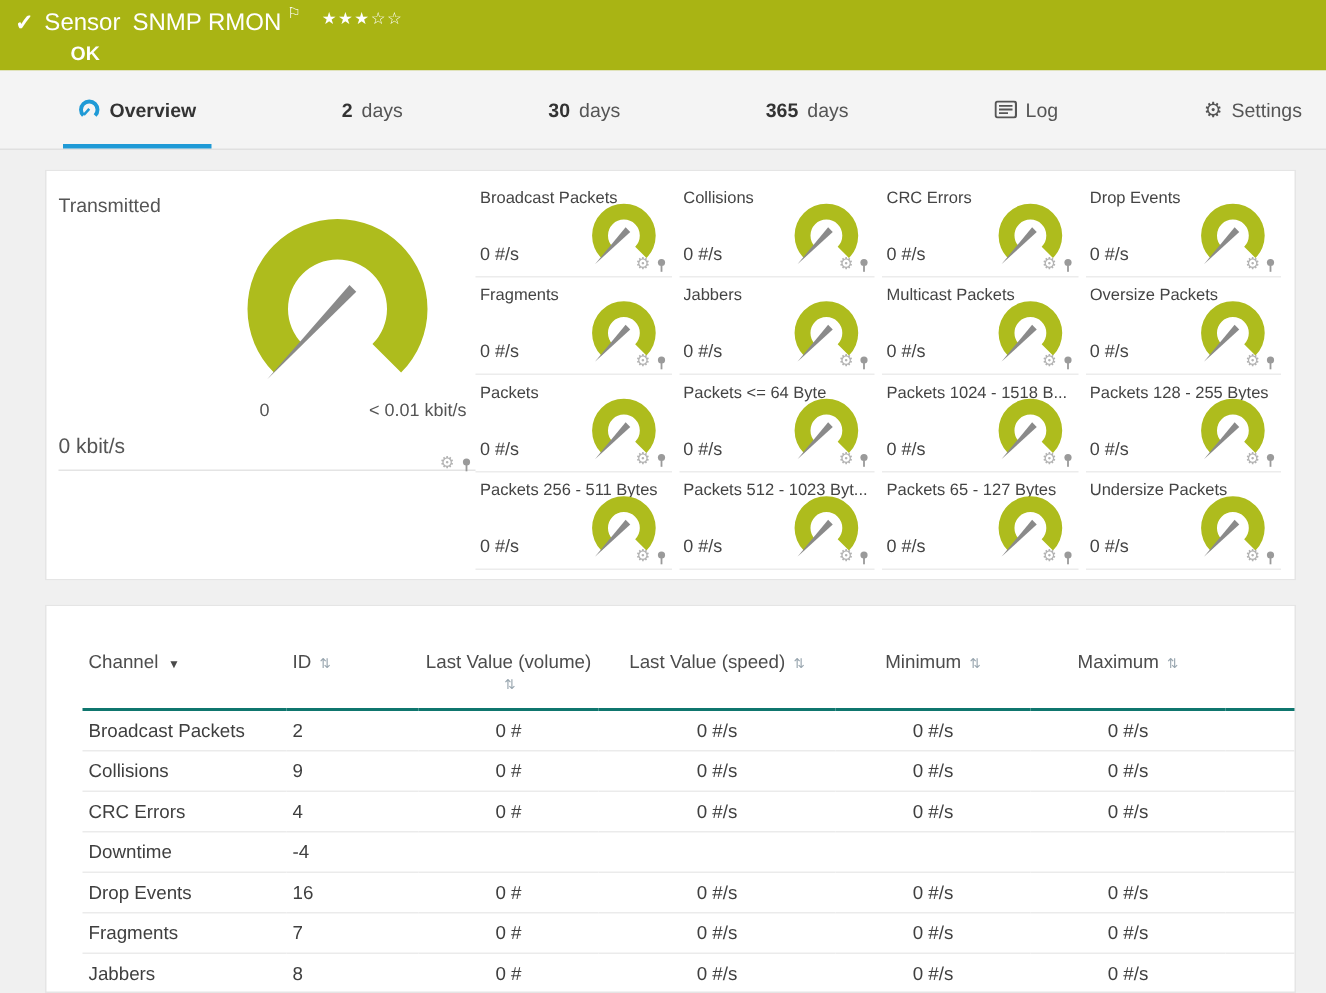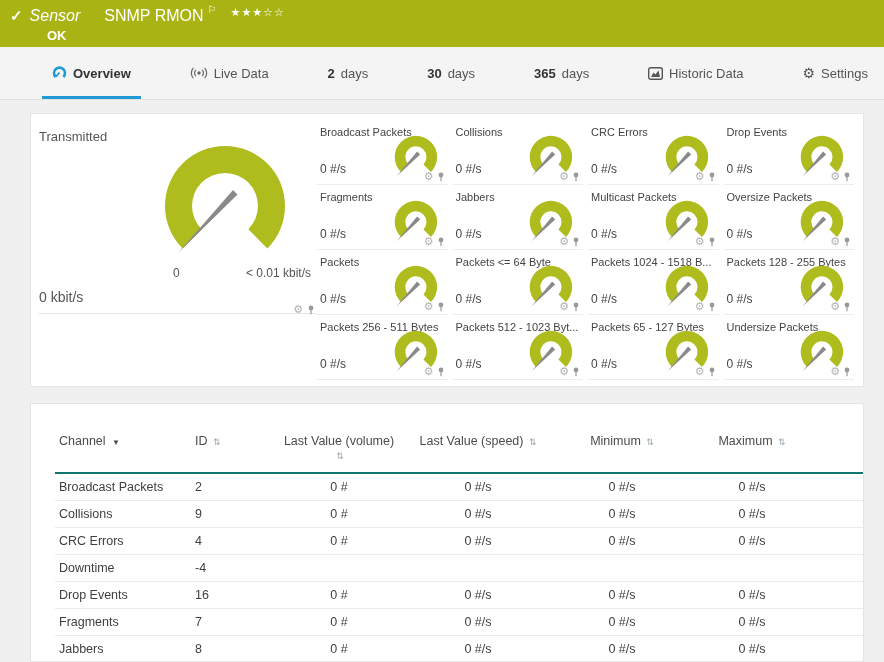--- a/index.html
+++ b/index.html
@@ -5,21 +5,21 @@
   html,body{margin:0;padding:0;}
   body{
     width:884px;height:662px;position:relative;overflow:hidden;
     font-family:"Liberation Sans", sans-serif;background:#f0f0f0;
     -webkit-font-smoothing:antialiased;
   }
   
   .topbar{position:absolute;top:0;left:0;right:0;height:47px;background:#a9b414;color:#fff;}
   .topbar-row{display:flex;align-items:flex-start;padding:7px 0 0 10px;}
   .check{font-size:15px;font-weight:bold;line-height:18px;margin-right:7px;}
-  .title-prefix{font-style:italic;font-size:16px;line-height:18px;margin-right:24px;}
+  .title-prefix{font-size:16px;line-height:18px;margin-right:8px;}
   .title{font-size:16px;line-height:18px;}
   .flag{font-size:10px;line-height:10px;margin:-2px 0 0 4px;}
   .stars{font-size:11px;letter-spacing:1px;margin:-1px 0 0 14px;color:#fff;}
   .status-ok{position:absolute;left:47px;top:28px;font-size:13px;font-weight:bold;}
   
   .tabbar{position:absolute;top:47px;left:0;right:0;height:53px;background:#f4f4f4;
     border-bottom:1px solid #e0e0e0;display:flex;align-items:stretch;
     padding:0 6px 0 42px;box-sizing:border-box;justify-content:space-between;}
   .tab{display:flex;align-items:center;gap:6px;font-size:13px;color:#555;
     position:relative;padding:0 10px;cursor:pointer;white-space:nowrap;}
@@ -98,47 +98,39 @@
 
 <div class="tabbar">
   <div class="tab active">
     <svg width="15" height="14" viewBox="0 0 14 14">
       <path d="M3.1,11 A5.5,5.5 0 1 1 10.9,11" fill="none" stroke="#1f9ad6" stroke-width="2.6"></path>
       <line x1="7" y1="6.6" x2="3.4" y2="10.6" stroke="#1f9ad6" stroke-width="1.7"></line>
     </svg>
     <span>Overview</span>
   </div>
   <div class="tab">
-    <svg width="18" height="12" viewBox="0 0 18 12">
-      <circle cx="9" cy="6" r="1.7" fill="#666"></circle>
-      <path d="M5.9,2.9 A4.3,4.3 0 0 0 5.9,9.1" fill="none" stroke="#666" stroke-width="1.2"></path>
-      <path d="M12.1,2.9 A4.3,4.3 0 0 1 12.1,9.1" fill="none" stroke="#666" stroke-width="1.2"></path>
-      <path d="M3.4,0.9 A7.3,7.3 0 0 0 3.4,11.1" fill="none" stroke="#666" stroke-width="1.2"></path>
-      <path d="M14.6,0.9 A7.3,7.3 0 0 1 14.6,11.1" fill="none" stroke="#666" stroke-width="1.2"></path>
-    </svg>
-    <span>Live Data</span>
-  </div>
-  <div class="tab">
     <span class="num">2</span>
     <span>days</span>
   </div>
   <div class="tab">
     <span class="num">30</span>
     <span>days</span>
   </div>
   <div class="tab">
     <span class="num">365</span>
     <span>days</span>
   </div>
   <div class="tab">
-    <svg width="15" height="13" viewBox="0 0 15 13">
-      <rect x="0.7" y="0.7" width="13.6" height="11.6" rx="2" fill="none" stroke="#555" stroke-width="1.4"></rect>
-      <path d="M3,10 L5.5,5.5 L7.5,7.5 L10.5,3.5 L12,10 Z" fill="#555"></path>
+    <svg width="15" height="12" viewBox="0 0 15 12">
+      <rect x="0.7" y="0.7" width="13.6" height="10.6" rx="1.5" fill="none" stroke="#555" stroke-width="1.4"></rect>
+      <line x1="3" y1="3.6" x2="12" y2="3.6" stroke="#555" stroke-width="1.2"></line>
+      <line x1="3" y1="6" x2="12" y2="6" stroke="#555" stroke-width="1.2"></line>
+      <line x1="3" y1="8.4" x2="9" y2="8.4" stroke="#555" stroke-width="1.2"></line>
     </svg>
-    <span>Historic Data</span>
+    <span>Log</span>
   </div>
   <div class="tab">
     <span class="gear-glyph">⚙</span>
     <span>Settings</span>
   </div>
 </div>
 
 <div class="card gauge-card">
 
   <div class="main-tile">

